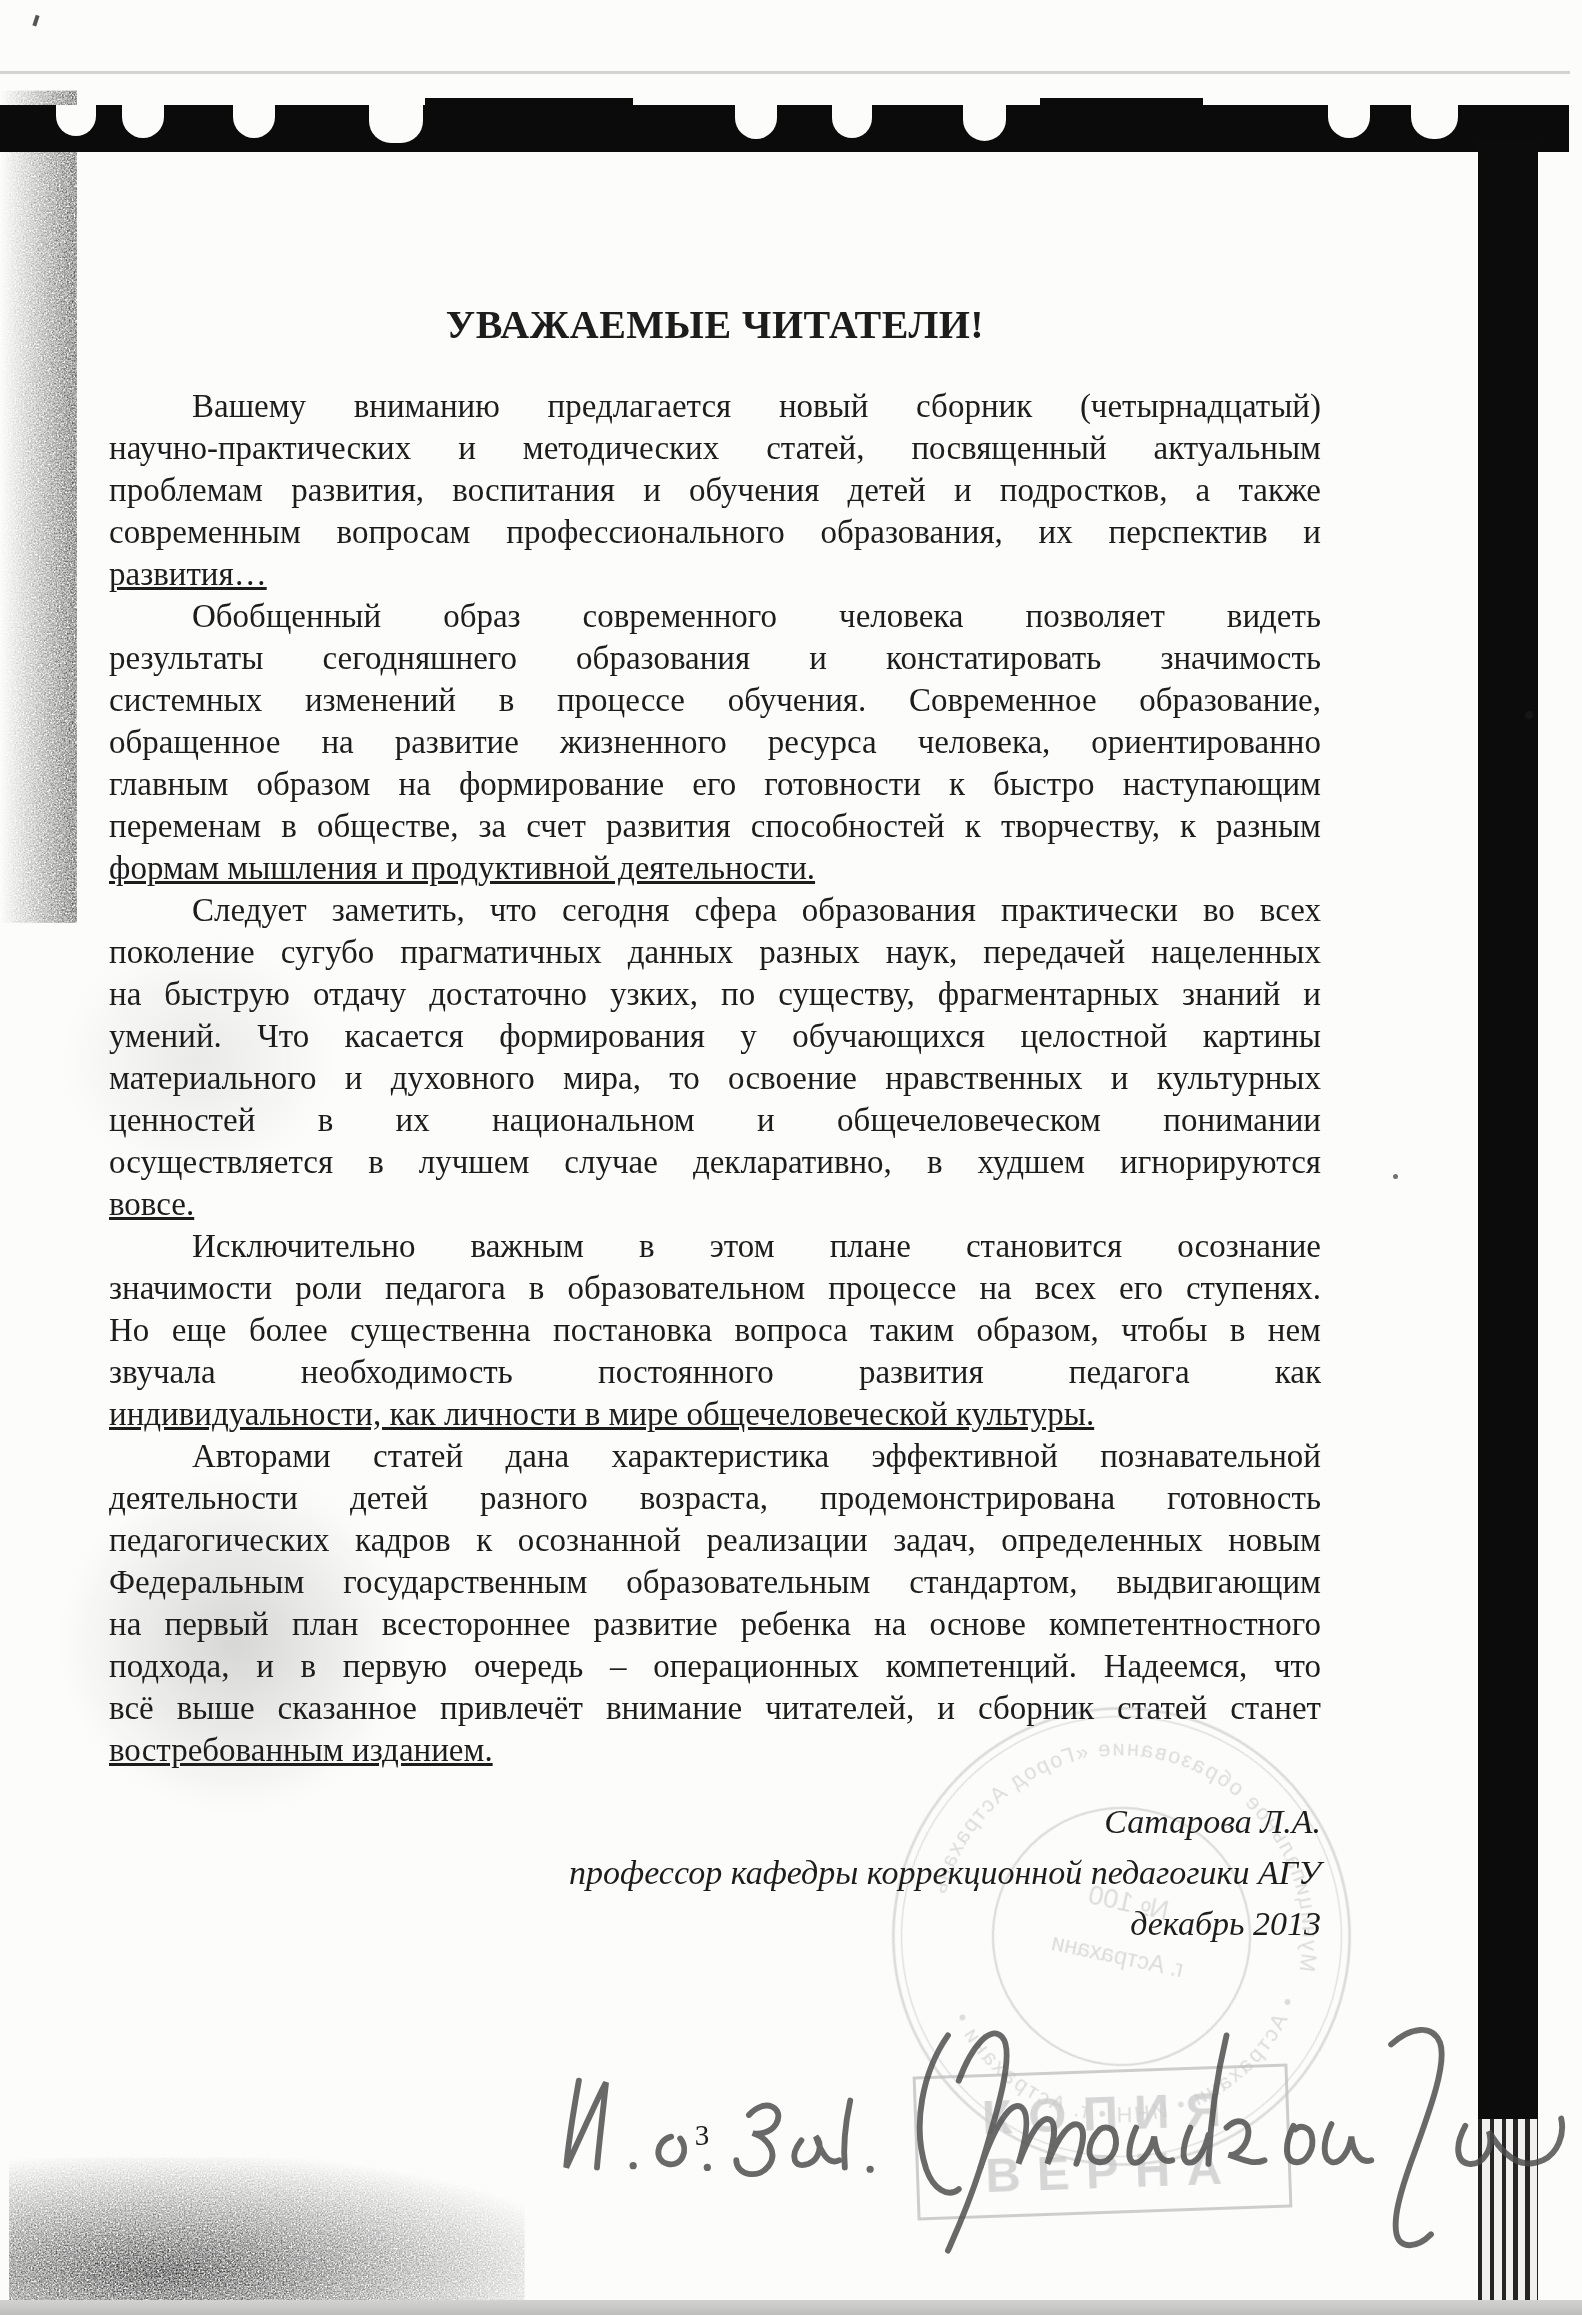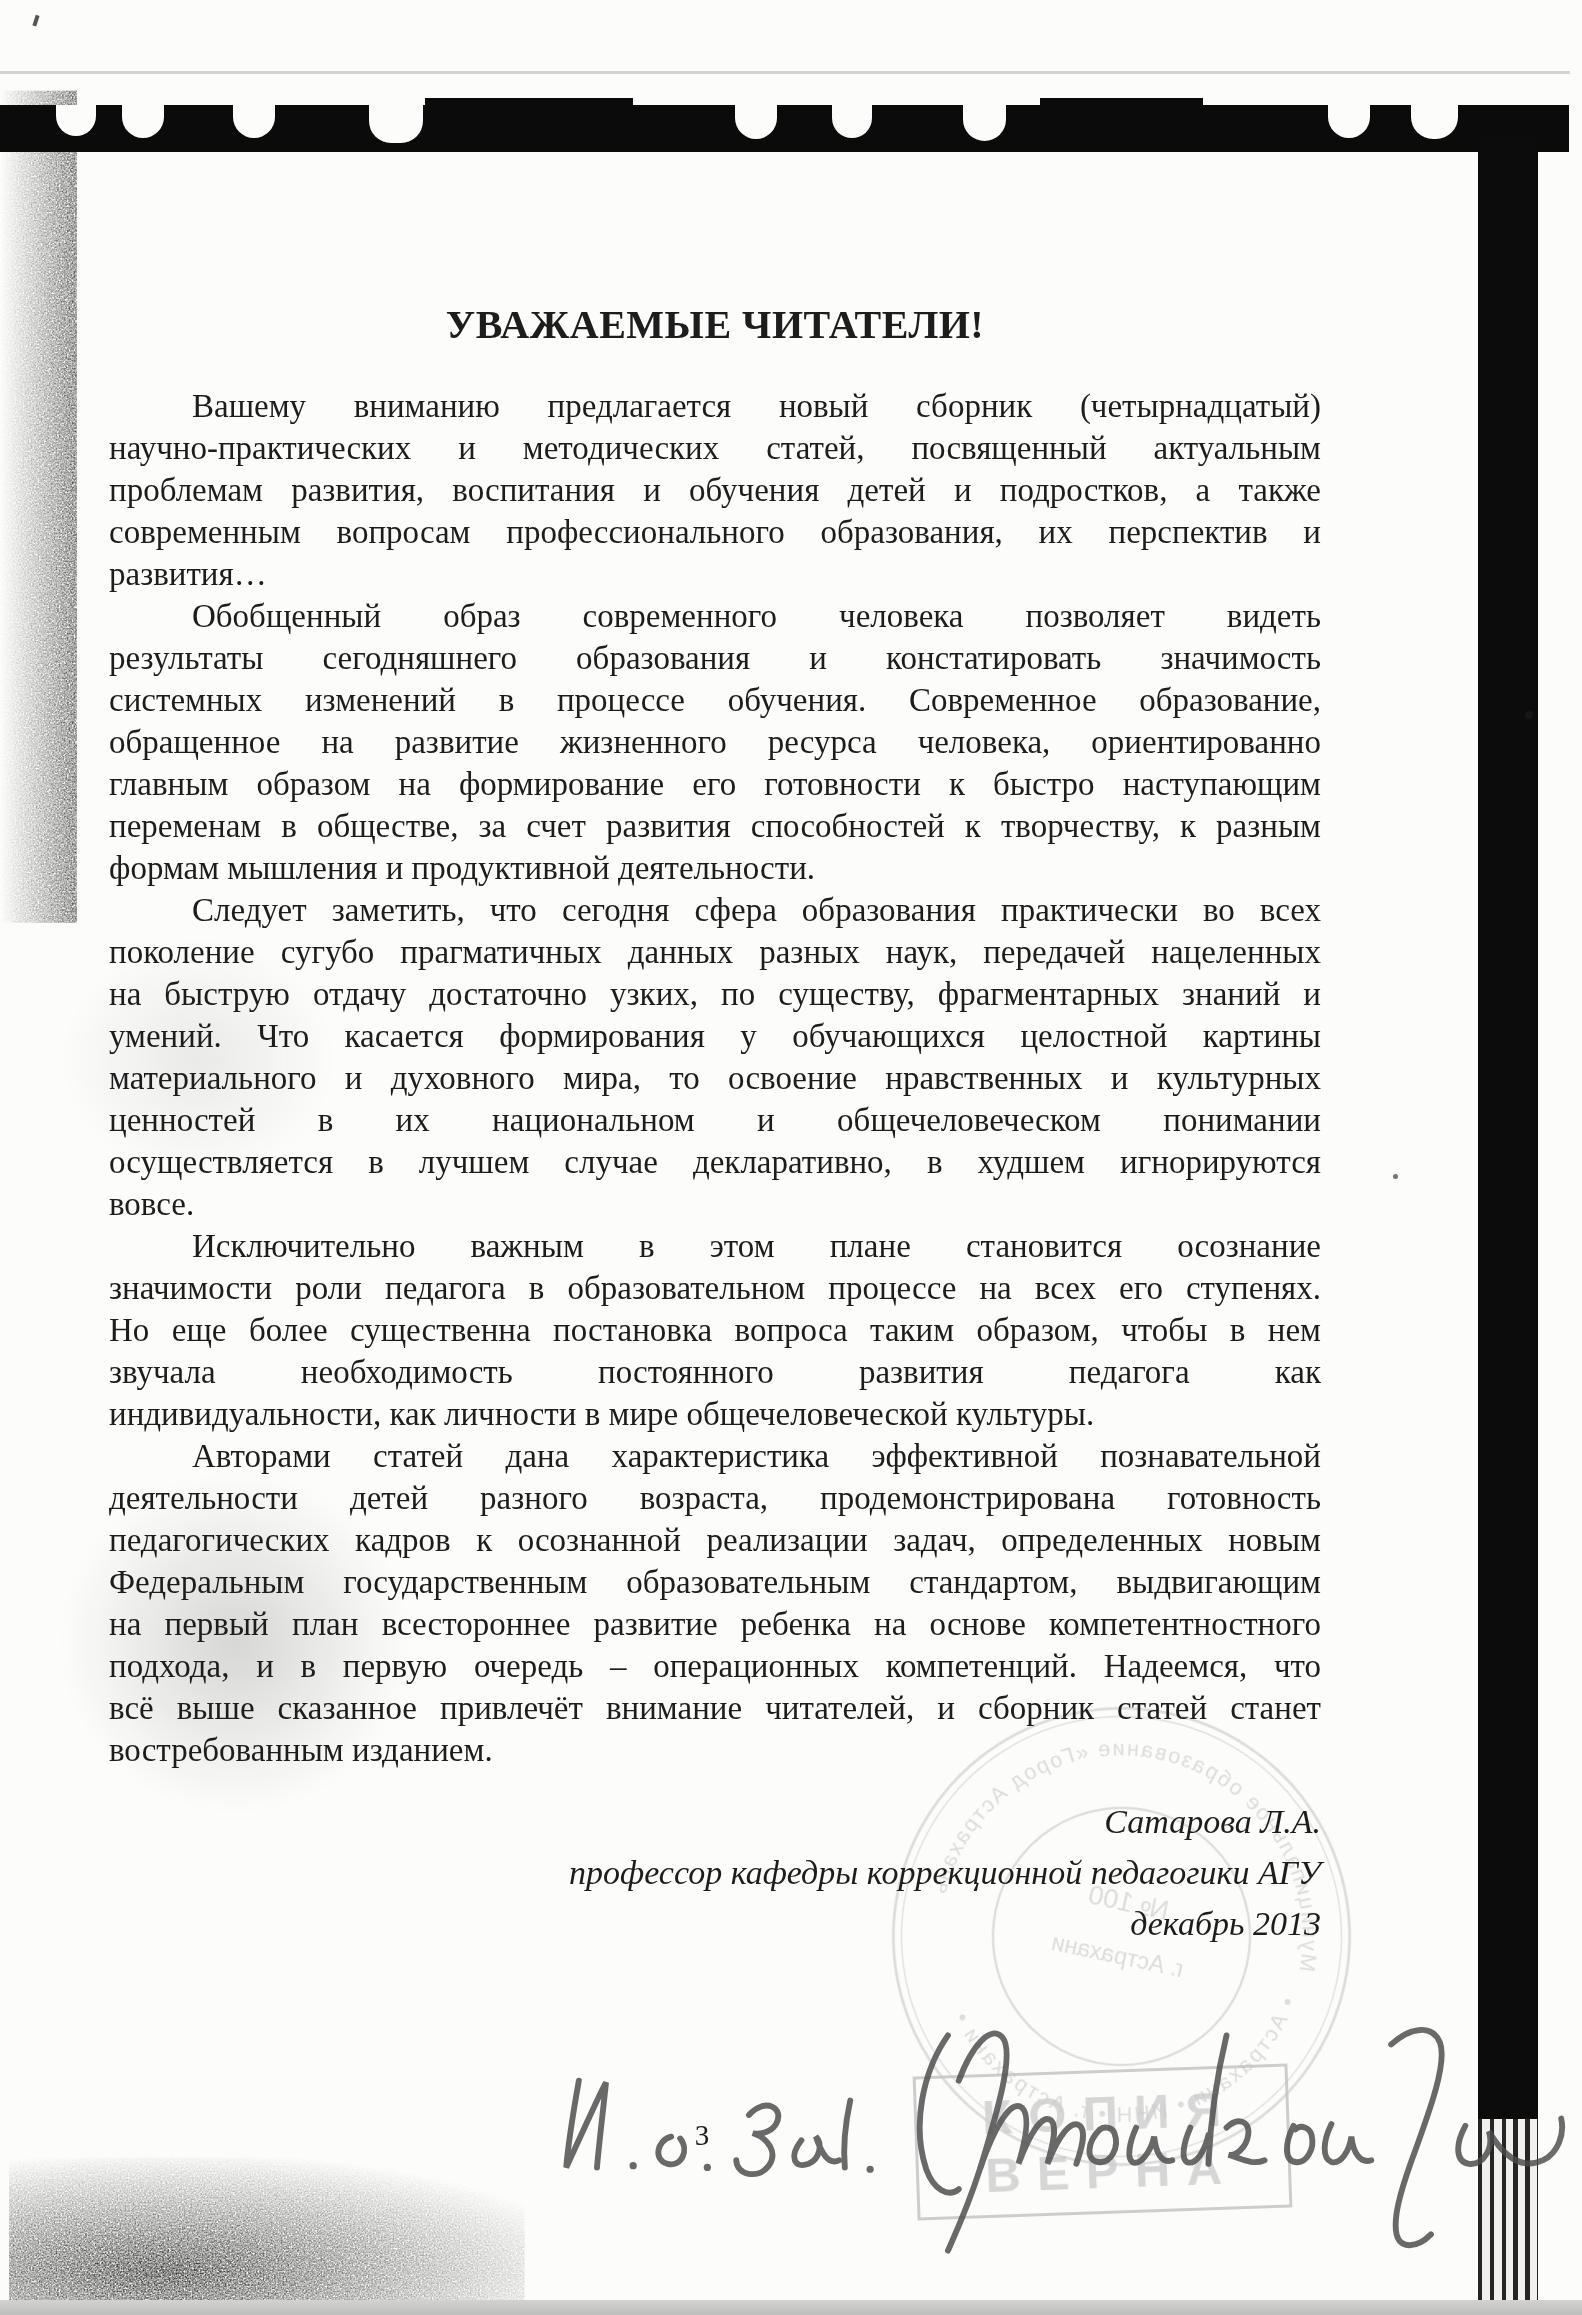--- a/index.html
+++ b/index.html
@@ -22,21 +22,21 @@
   .speck{position:absolute;border-radius:50%;background:#161616;}
   .smudge{position:absolute;pointer-events:none;}
   
   .title{
     position:absolute;left:109px;top:304px;width:1212px;
     text-align:center;font-weight:bold;font-size:40px;line-height:42px;letter-spacing:0.5px;
   }
   .body{position:absolute;left:109px;top:385px;width:1212px;font-size:33px;line-height:42px;}
   .line{text-align:justify;text-align-last:justify;white-space:normal;}
   .line.first{text-indent:83px;font-family:Liberation Serif, serif;}
-  .line.last{text-align-last:left;}
+  .line.last{text-align-last:left;text-decoration:underline;}
   .sig{
     position:absolute;left:109px;top:1796px;width:1212px;text-align:right;
     font-style:italic;font-size:34px;line-height:51px;
   }
   .pagenum{position:absolute;left:675px;top:2119px;width:54px;text-align:center;font-size:29px;}
   
   .roundstamp{position:absolute;left:859px;top:1674px;width:525px;height:525px;
     transform:rotate(12deg);opacity:.55;filter:blur(0.7px);}
   .copystamp{
     position:absolute;left:915px;top:2070px;width:369px;height:138px;

